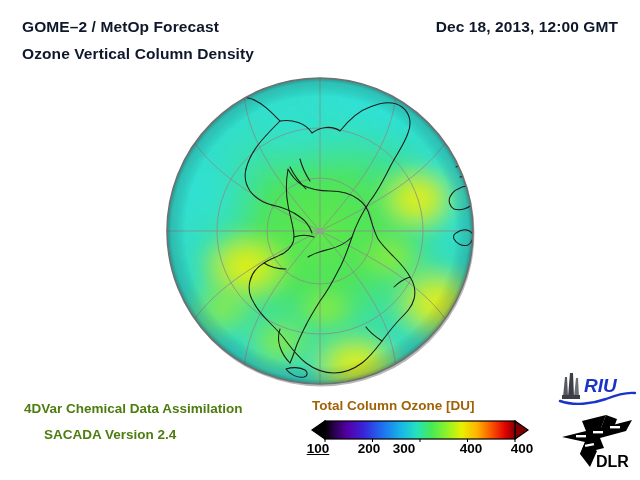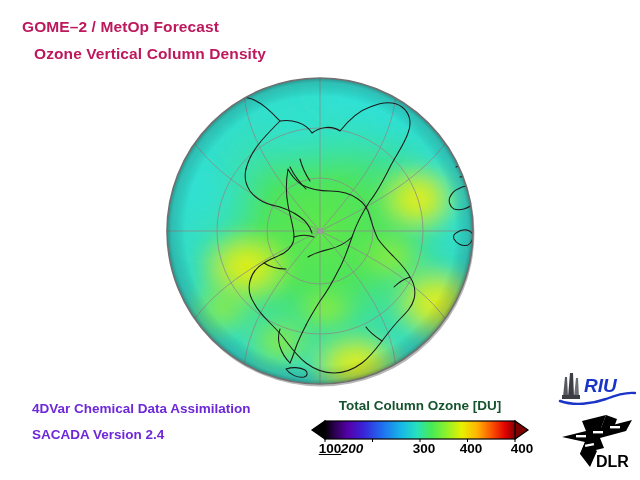--- a/index.html
+++ b/index.html
@@ -6,55 +6,56 @@
   body{
     width:640px;height:480px;
     background:#ffffff;
     font-family:"Liberation Sans", sans-serif;
     overflow:hidden;
     position:relative;
   }
   #stage{position:absolute;left:0;top:0;width:640px;height:480px;}
 
   
-  .hdr{position:absolute;font-weight:bold;color:#be185d;font-size:15.5px;letter-spacing:0.1px;white-space:nowrap;}
+  .hdr{position:absolute;font-weight:bold;color:#0f172a;font-size:15.5px;letter-spacing:0.1px;white-space:nowrap;}
   #hdr-l1{left:22px;top:18px;}
-  #hdr-l2{left:22px;top:45px;margin-left:12px;}
+  #hdr-l2{left:22px;top:45px;}
   #hdr-r1{right:22px;top:18px;text-align:right;}
   #hdr-r2{right:22px;top:45px;text-align:right;}
 
   
-  .foot{position:absolute;left:32px;font-weight:bold;color:#6d28d9;font-size:13.5px;white-space:nowrap;}
+  .foot{position:absolute;left:24px;font-weight:bold;color:#4d7c0f;font-size:13.5px;white-space:nowrap;}
   #foot1{top:401px;}
-  #foot2{top:427px;}
+  #foot2{top:427px;margin-left:20px;}
   #foot3{top:453px;}
 
   
   #cb-title{
     position:absolute;left:312px;top:398px;width:216px;
-    text-align:center;font-weight:bold;font-size:13.5px;color:#14532d;white-space:nowrap;
+    text-align:left;font-weight:bold;font-size:13.5px;color:#a16207;white-space:nowrap;
   }
   #cb-wrap{position:absolute;left:306px;top:418px;width:228px;height:24px;}
   #cb-ticks{position:absolute;left:312px;top:441px;width:216px;height:22px;}
   .cb-tick{position:absolute;top:0;font-weight:bold;font-size:13.5px;color:#000;transform:translateX(-50%);white-space:nowrap;}
 
   
   #riu-logo{position:absolute;left:558px;top:371px;width:78px;height:36px;}
   #dlr-logo{position:absolute;left:560px;top:411px;width:76px;height:60px;}
 
   
   #globe-wrap{position:absolute;left:160px;top:71px;width:320px;height:320px;}
 </style>
 </head>
 <body>
 
 <div id="stage">
 
   <div class="hdr" id="hdr-l1">GOME–2 / MetOp Forecast</div>
   <div class="hdr" id="hdr-l2">Ozone Vertical Column Density</div>
+  <div class="hdr" id="hdr-r1">Dec 18, 2013, 12:00 GMT</div>
 
   <div id="globe-wrap">
     <svg width="320" height="320" viewBox="0 0 320 320">
       <defs>
         <clipPath id="diskClip">
           <circle cx="160" cy="160" r="153"></circle>
         </clipPath>
 
         <radialGradient id="baseField" cx="50%" cy="50%" r="52%">
           <stop offset="0%" stop-color="#5ee84a"></stop>
@@ -241,23 +242,23 @@
         <line x1="19" y1="21" x2="19" y2="24"></line>
         <line x1="66.5" y1="21" x2="66.5" y2="24"></line>
         <line x1="114" y1="21" x2="114" y2="24"></line>
         <line x1="161.5" y1="21" x2="161.5" y2="24"></line>
         <line x1="209" y1="21" x2="209" y2="24"></line>
       </g>
     </svg>
   </div>
 
   <div id="cb-ticks">
-      <div class="cb-tick" style="left: 18px; text-decoration: underline;">100</div>
-      <div class="cb-tick" style="left: 40px; font-style: italic;">200</div>
-      <div class="cb-tick" style="left: 112px;">300</div>
+      <div class="cb-tick" style="left: 6px; text-decoration: underline;">100</div>
+      <div class="cb-tick" style="left: 57px;">200</div>
+      <div class="cb-tick" style="left: 92px;">300</div>
       <div class="cb-tick" style="left: 159px; text-align: center;">400</div>
       <div class="cb-tick" style="left: 210px;">400</div>
     </div>
 
   <div id="dlr-logo">
     <svg width="76" height="60" viewBox="0 0 76 60">
       <g fill="#000000">
 
         <polygon points="2,26 26,20 22,10 46,4 41,17 72,9 66,20 40,27 44,37 20,43 25,31"></polygon>
         <polygon points="25,31 20,43 30,56 37,40"></polygon>

